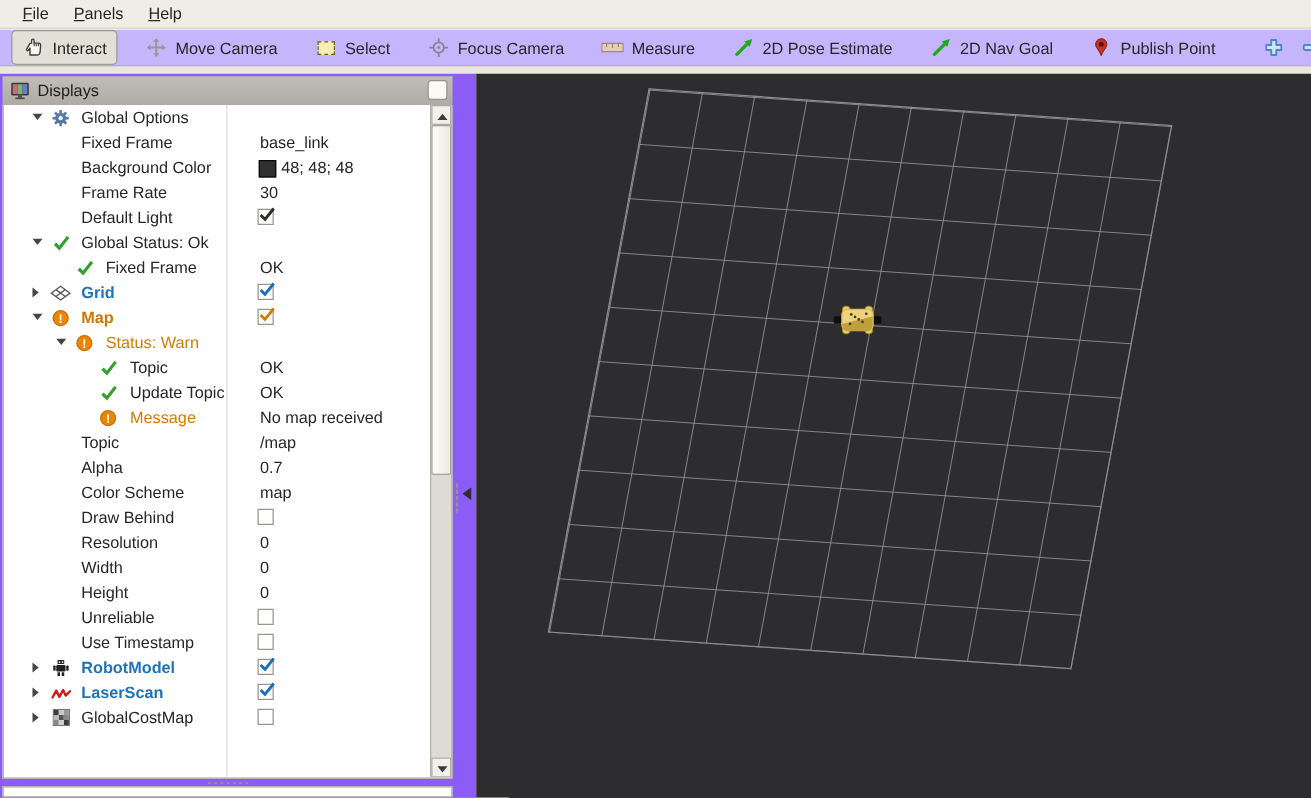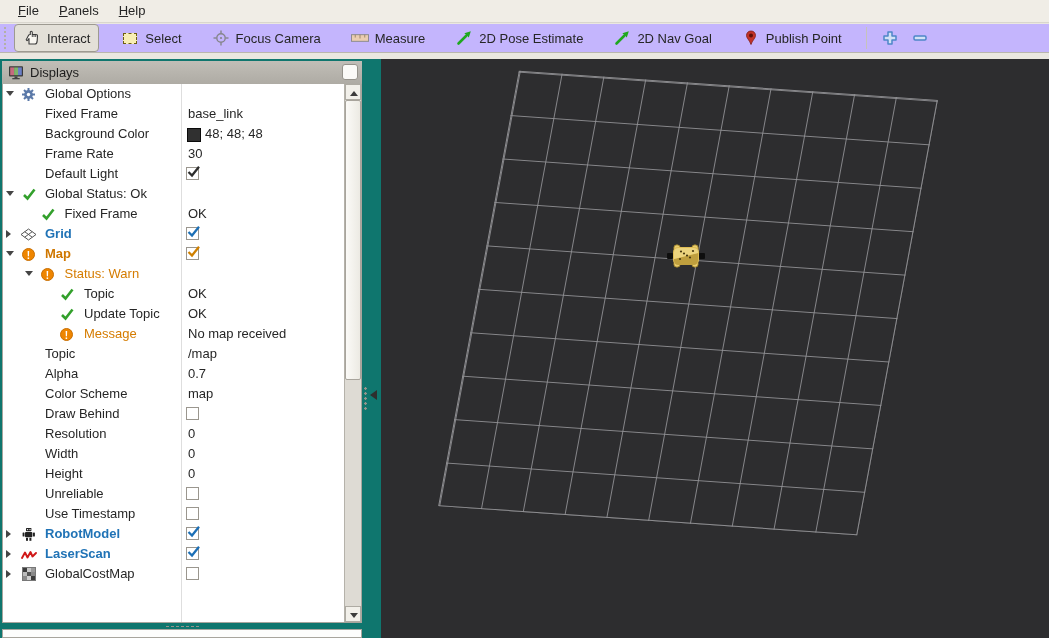--- a/index.html
+++ b/index.html
@@ -19,32 +19,32 @@
   #tb-handle{width:5px;height:24px;margin:0 6px 0 3px;
              background-image:radial-gradient(#b3b0a8 1px, transparent 1.2px);background-size:4px 4px;}
   .tool{display:flex;align-items:center;gap:6px;padding:5px 8px;margin-right:14px;border-radius:4px;white-space:nowrap;}
   .tool.active{background:#e3e0d8;border:1px solid #9d9a91;}
   .tool .ticon-box{display:inline-flex;width:18px;height:16px;align-items:center;justify-content:center;}
   .tb-sep{width:1px;height:22px;background:#c6c3bb;margin:0 10px 0 2px;}
   .tb-btn{position:relative;display:inline-flex;width:26px;height:26px;align-items:center;justify-content:center;margin-right:4px;}
   .select-glyph{width:14px;height:11px;background:#f8eeb4;border:1px dashed #6e5e10;box-sizing:border-box;}
 
   
-  #dock{position:absolute;left:0;top:59px;width:381px;bottom:0;background:#0f766e;}
+  #dock{position:absolute;left:0;top:59px;width:381px;bottom:0;background:#8b5cf6;}
   #panel{position:absolute;left:2px;top:2px;width:360px;bottom:0;}
   #panel-title{position:absolute;left:0;top:0;right:0;height:23px;
                background:linear-gradient(#c1beb7,#aeaba4);display:flex;align-items:center;padding-left:6px;box-sizing:border-box;
                color:#1d1d1d;}
   #panel-title .t{margin-left:6px;}
   #float-btn{position:absolute;right:4px;top:3px;width:16px;height:16px;background:#fbfaf7;
              border:1px solid #96938b;border-radius:3px;box-sizing:border-box;}
   #tree{position:absolute;left:0;top:23px;right:0;height:539px;background:#fff;
         border:1px solid #a8a59d;border-top:none;box-sizing:border-box;overflow:hidden;}
   #col-sep{position:absolute;left:178px;top:0;bottom:0;width:1px;background:#dedede;}
-  #tree-rows{position:absolute;left:0;top:0;right:17px;bottom:0;}
+  #tree-rows{position:absolute;left:0;top:0;right:17px;bottom:0;padding-left:20px;}
   .trow{position:relative;height:20px;}
   .arrow{position:absolute;top:7px;width:0;height:0;}
   .ar-open{border-left:4.5px solid transparent;border-right:4.5px solid transparent;border-top:5.5px solid #454545;}
   .ar-closed{border-top:4.5px solid transparent;border-bottom:4.5px solid transparent;border-left:5.5px solid #454545;margin-top:-1px;}
   .ticon{position:absolute;top:3px;width:17px;height:14px;display:flex;align-items:center;justify-content:center;}
   .warnball{display:inline-block;width:13px;height:13px;border-radius:50%;background:#ee8500;border:1px solid #c96e00;
             color:#fff;font-size:10px;font-weight:bold;line-height:13px;text-align:center;box-sizing:border-box;}
   .tlabel{position:absolute;top:0;line-height:20px;white-space:nowrap;}
   .tvalue{position:absolute;left:185px;top:0;line-height:20px;white-space:nowrap;}
   .cbox{position:absolute;left:183px;top:3px;width:13px;height:13px;background:#fff;border:1px solid #9a968e;box-sizing:border-box;}
@@ -100,20 +100,35 @@
     <div id="tb-handle"></div>
     <div id="tools-host" style="display:flex;align-items:center;">
         <div class="tool active">
           <span class="ticon-box">
             <svg width="16" height="16" viewBox="0 0 16 16">
               <path d="M5 14 L5 8.6 L3.7 10.2 Q2.7 11.2 2.2 9.7 L4.6 5.2 Q5 4.5 5.9 4.5 L6.3 4.5 L6.3 2.5 Q6.3 1.3 7.3 1.3 Q8.3 1.3 8.3 2.5 L8.3 4.5 L11.9 4.5 Q13.6 4.5 13.5 6.2 L13.2 10.6 Q13 14 10.9 14 Z" fill="#f8f6f0" stroke="#3c3c3c" stroke-width="1.1" stroke-linejoin="round"></path>
               <path d="M8.3 4.5 L8.3 7 M10 4.7 L10 7 M11.7 4.7 L11.7 7" stroke="#3c3c3c" stroke-width="0.9" fill="none"></path>
             </svg>
           </span>
           <span>Interact</span>
+        </div>
+        <div class="tool">
+          <span class="ticon-box">
+            <svg width="16" height="16" viewBox="0 0 16 16">
+              <g fill="#96969a">
+                <path d="M8 0.5 L10.4 3.4 L5.6 3.4 Z"></path>
+                <path d="M8 15.5 L5.6 12.6 L10.4 12.6 Z"></path>
+                <path d="M0.5 8 L3.4 5.6 L3.4 10.4 Z"></path>
+                <path d="M15.5 8 L12.6 10.4 L12.6 5.6 Z"></path>
+                <rect x="7.2" y="3" width="1.6" height="10"></rect>
+                <rect x="3" y="7.2" width="10" height="1.6"></rect>
+              </g>
+            </svg>
+          </span>
+          <span>Move Camera</span>
         </div>
         <div class="tool">
           <span class="ticon-box">
             <span class="select-glyph"></span>
           </span>
           <span>Select</span>
         </div>
         <div class="tool">
           <span class="ticon-box">
             <svg width="16" height="16" viewBox="0 0 16 16">

